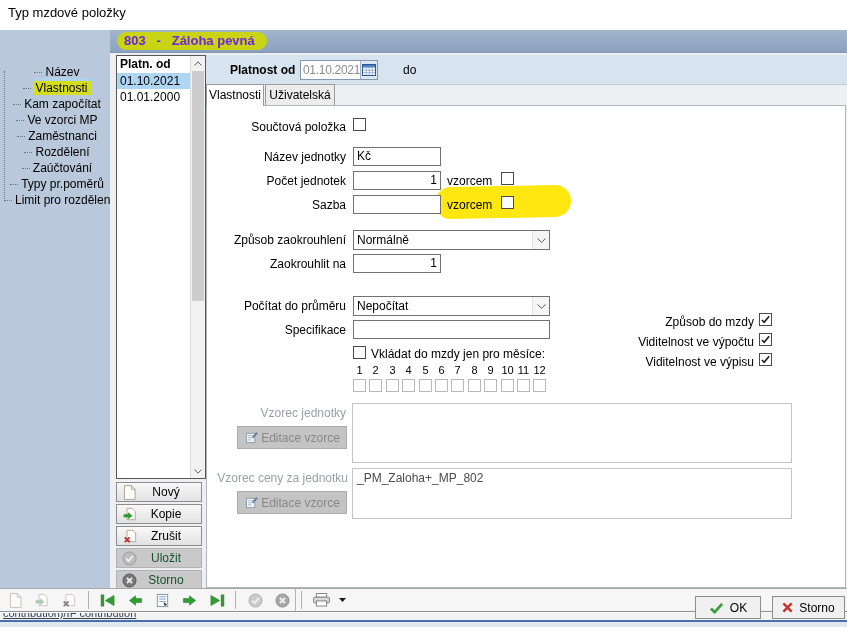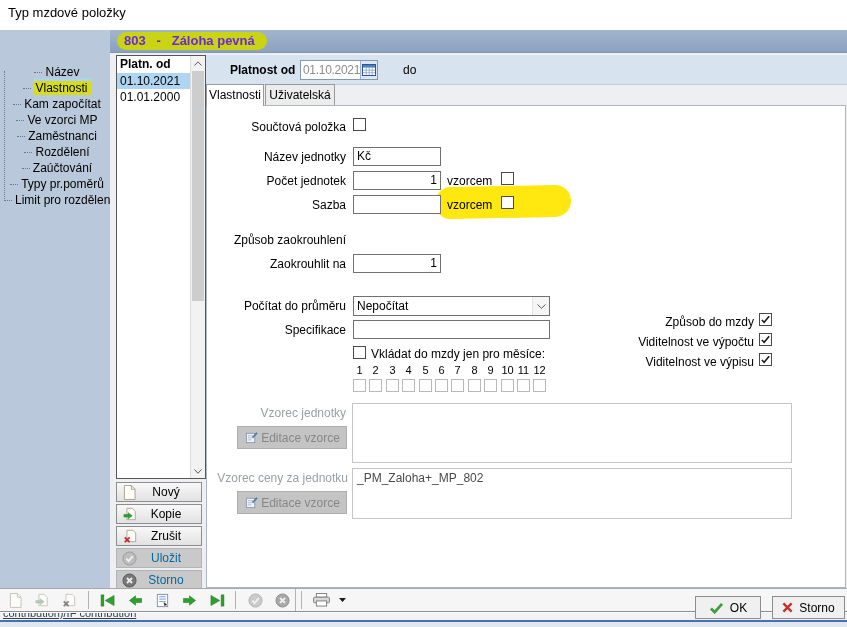--- a/index.html
+++ b/index.html
@@ -41,21 +41,21 @@
   .lb-scroll { position:absolute; right:0; top:0; width:15px; height:100%; background:#f2f2f2; border-left:1px solid #dcdcdc; }
   .sb-arrow { position:absolute; left:0; width:14px; height:14px; display:flex; align-items:center; justify-content:center; background:#f2f2f2; }
   .sb-up { top:0; } .sb-down { bottom:0; }
   .sb-thumb { position:absolute; left:1px; top:15px; width:12px; height:230px; background:#cdcdcd; }
 
   
   .rec-btn { left:116px; width:86px; height:20px; display:flex; align-items:center;
     background:linear-gradient(#f8f8f8,#e2e2e2); border:1px solid #8d8d8d; cursor:default; }
   .rec-btn .ric { width:19px; display:flex; justify-content:center; margin-left:3px; }
   .rec-btn .rlabel { flex:1; text-align:center; margin-right:8px; }
-  .rec-btn.disabled { background:#c9c9c9; border-color:#b3b3b3; color:#0369a1; }
+  .rec-btn.disabled { background:#c9c9c9; border-color:#b3b3b3; color:#14532d; }
 
   
   .validity-row { left:206px; top:55px; width:641px; height:30px; background:#d8e3f0; border-bottom:1px solid #c0cdda; }
   .vlabel { position:absolute; left:24px; top:8px; font-weight:bold; }
   .date-field { position:absolute; left:94px; top:5px; width:78px; height:20px; background:#fff;
     border:1px solid #8298b0; display:flex; }
   .date-text { flex:1; line-height:18px; padding-left:2px; color:#8c8c8c; letter-spacing:-0.3px; }
   .cal-btn { width:18px; background:#dde7f3; border-left:1px solid #9fb4cc; display:flex; align-items:center; justify-content:center; }
   .do-label { position:absolute; left:197px; top:8px; }
 
@@ -240,20 +240,28 @@
     <div class="flabel left" style="left:240px;top:68px">vzorcem</div>
     <div class="chk" style="left:294px;top:66px"></div>
 
     <div class="marker"></div>
     <div class="flabel" style="left:0;width:139px;top:92px">Sazba</div>
     <div class="tfield" style="left:146px;top:89px;width:88px"></div>
     <div class="flabel left overmark" style="left:240px;top:92px">vzorcem</div>
     <div class="chk overmark" style="left:294px;top:90px"></div>
 
     <div class="flabel" style="left:0;width:139px;top:127px">Způsob zaokrouhlení</div>
+    <div class="combo" style="left:146px;top:124px;width:197px">
+      <span class="cval">Normálně</span>
+      <span class="cdd">
+          <svg width="9" height="5" viewBox="0 0 9 5">
+            <polyline points="0.5,0.5 4.5,4.3 8.5,0.5" fill="none" stroke="#5a5a5a"></polyline>
+          </svg>
+        </span>
+    </div>
     <div class="flabel" style="left:0;width:139px;top:151px">Zaokrouhlit na</div>
     <div class="tfield num" style="left:146px;top:148px;width:88px">1</div>
 
     <div class="flabel" style="left:0;width:139px;top:193px">Počítat do průměru</div>
     <div class="combo" style="left:146px;top:190px;width:197px">
       <span class="cval">Nepočítat</span>
       <span class="cdd">
           <svg width="9" height="5" viewBox="0 0 9 5">
             <polyline points="0.5,0.5 4.5,4.3 8.5,0.5" fill="none" stroke="#5a5a5a"></polyline>
           </svg>

